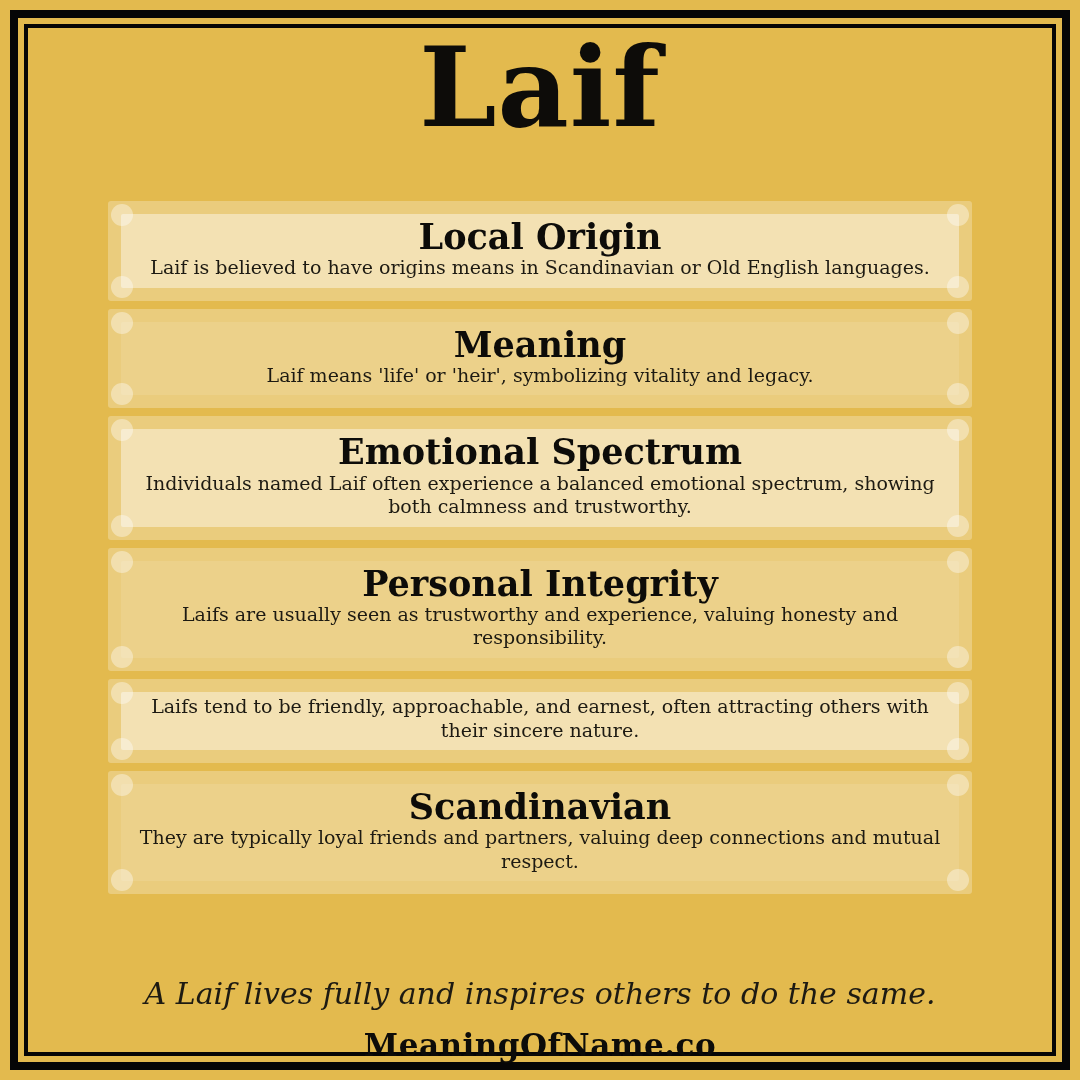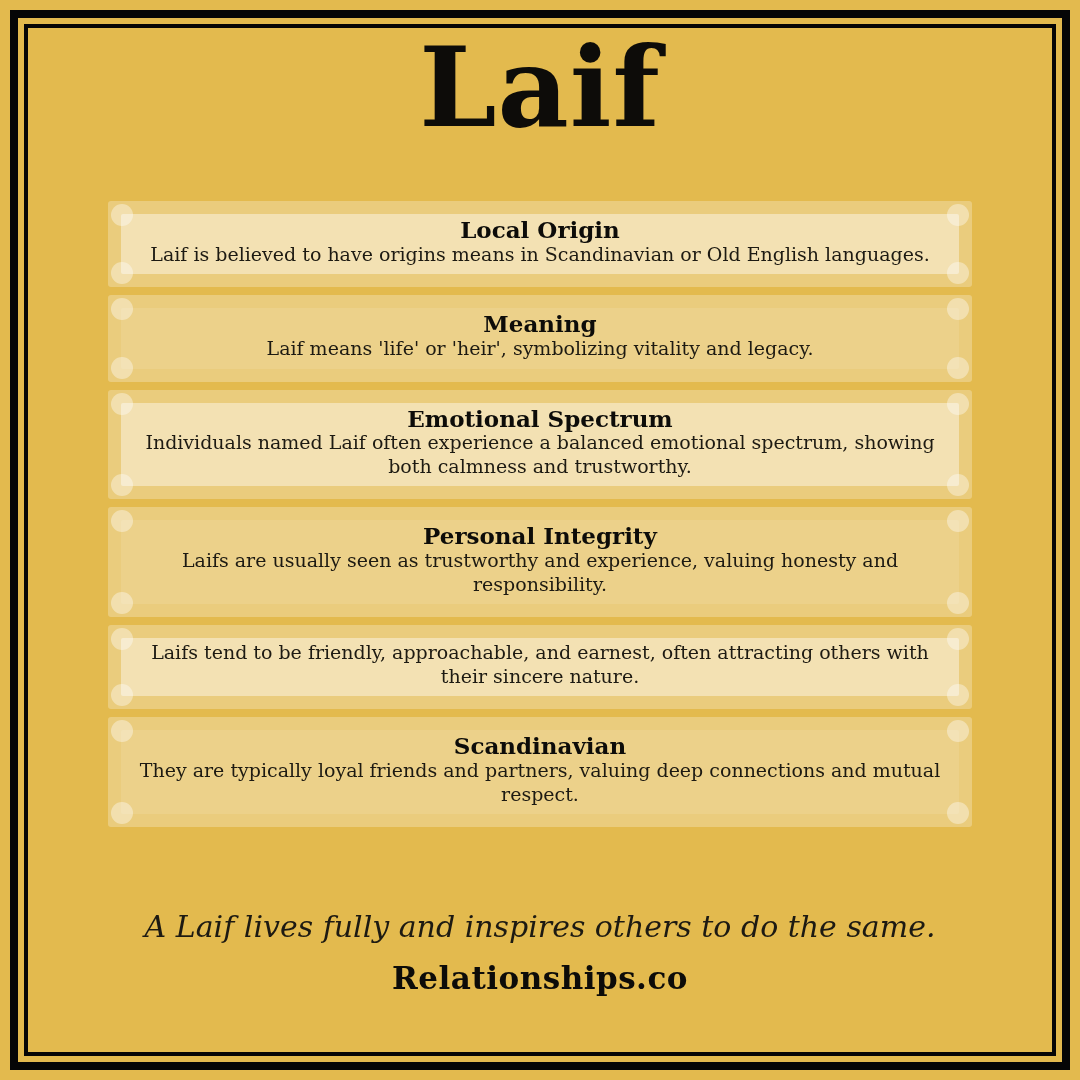--- a/index.html
+++ b/index.html
@@ -54,21 +54,21 @@
     border-radius:3px;
   }
   .card-inner{
     border-radius:2px;
     padding:3px 10px 8px;
     text-align:center;
   }
   .card--light .card-inner{background:rgba(255,255,255,0.42);}
   .card--dark  .card-inner{background:rgba(255,255,255,0.10);}
   .card-heading{
-    font-size:23px;
+    font-size:35px;
     line-height:1.12;
     font-weight:bold;
     color:var(--heading);
   }
   .card-body{
     font-size:19px;
     line-height:1.24;
     color:var(--body);
     max-width:824px;
     margin:0 auto;
@@ -169,14 +169,14 @@
     <span class="dot bl"></span>
     <span class="dot br"></span>
     <div class="card-inner">
       <div class="card-heading">Scandinavian</div>
       <div class="card-body">They are typically loyal friends and partners, valuing deep connections and mutual respect.</div>
     </div>
   </div>
 </div>
 
   <div class="tagline">A Laif lives fully and inspires others to do the same.</div>
-  <div class="brand">Relationships.co</div>
+  <div class="brand">MeaningOfName.co</div>
 </div>
 
 </body></html>

